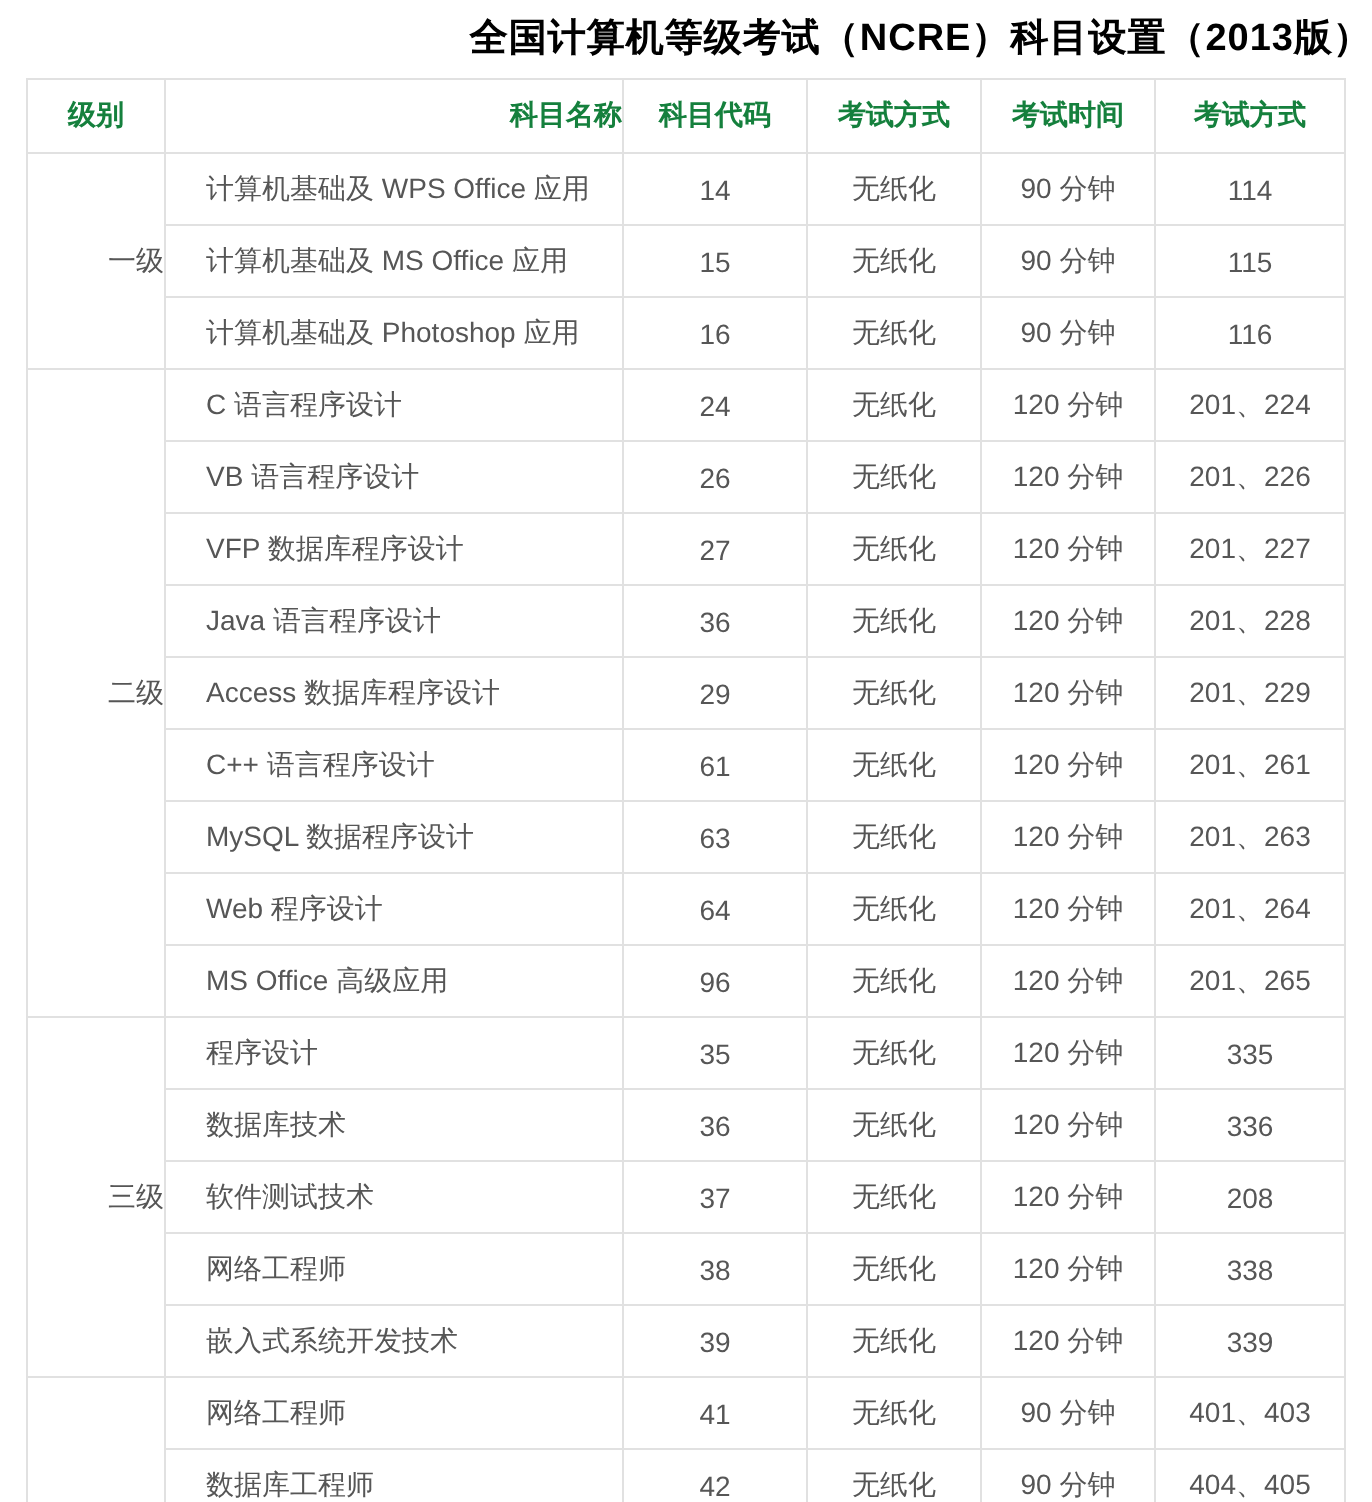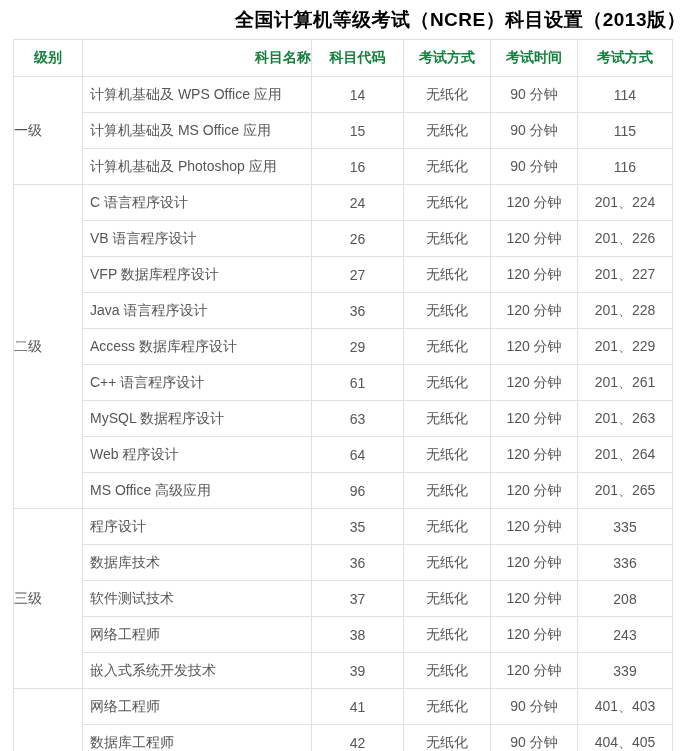--- a/index.html
+++ b/index.html
@@ -50,24 +50,24 @@
   .ncre-table td {
     height: 35px;
     font-size: 14px;
     font-weight: normal;
     color: #565656;
     text-align: center;
     padding: 0;
   }
   .ncre-table td.subject-cell {
     text-align: left;
-    padding-left: 7px;
+    padding-left: 20px;
   }
   .ncre-table td.level-cell {
-    text-align: left;
+    text-align: right;
     vertical-align: middle;
   }
 </style>
 </head>
 <body>
 
 <div class="page-title">全国计算机等级考试（NCRE）科目设置（2013版）</div>
 
 <table class="ncre-table">
   <colgroup>
@@ -195,21 +195,21 @@
         <td>37</td>
         <td>无纸化</td>
         <td>120 分钟</td>
         <td>208</td>
       </tr>
       <tr>
         <td class="subject-cell">网络工程师</td>
         <td>38</td>
         <td>无纸化</td>
         <td>120 分钟</td>
-        <td>243</td>
+        <td>338</td>
       </tr>
       <tr>
         <td class="subject-cell">嵌入式系统开发技术</td>
         <td>39</td>
         <td>无纸化</td>
         <td>120 分钟</td>
         <td>339</td>
       </tr>
       <tr>
         <td class="level-cell" rowspan="3"></td>

